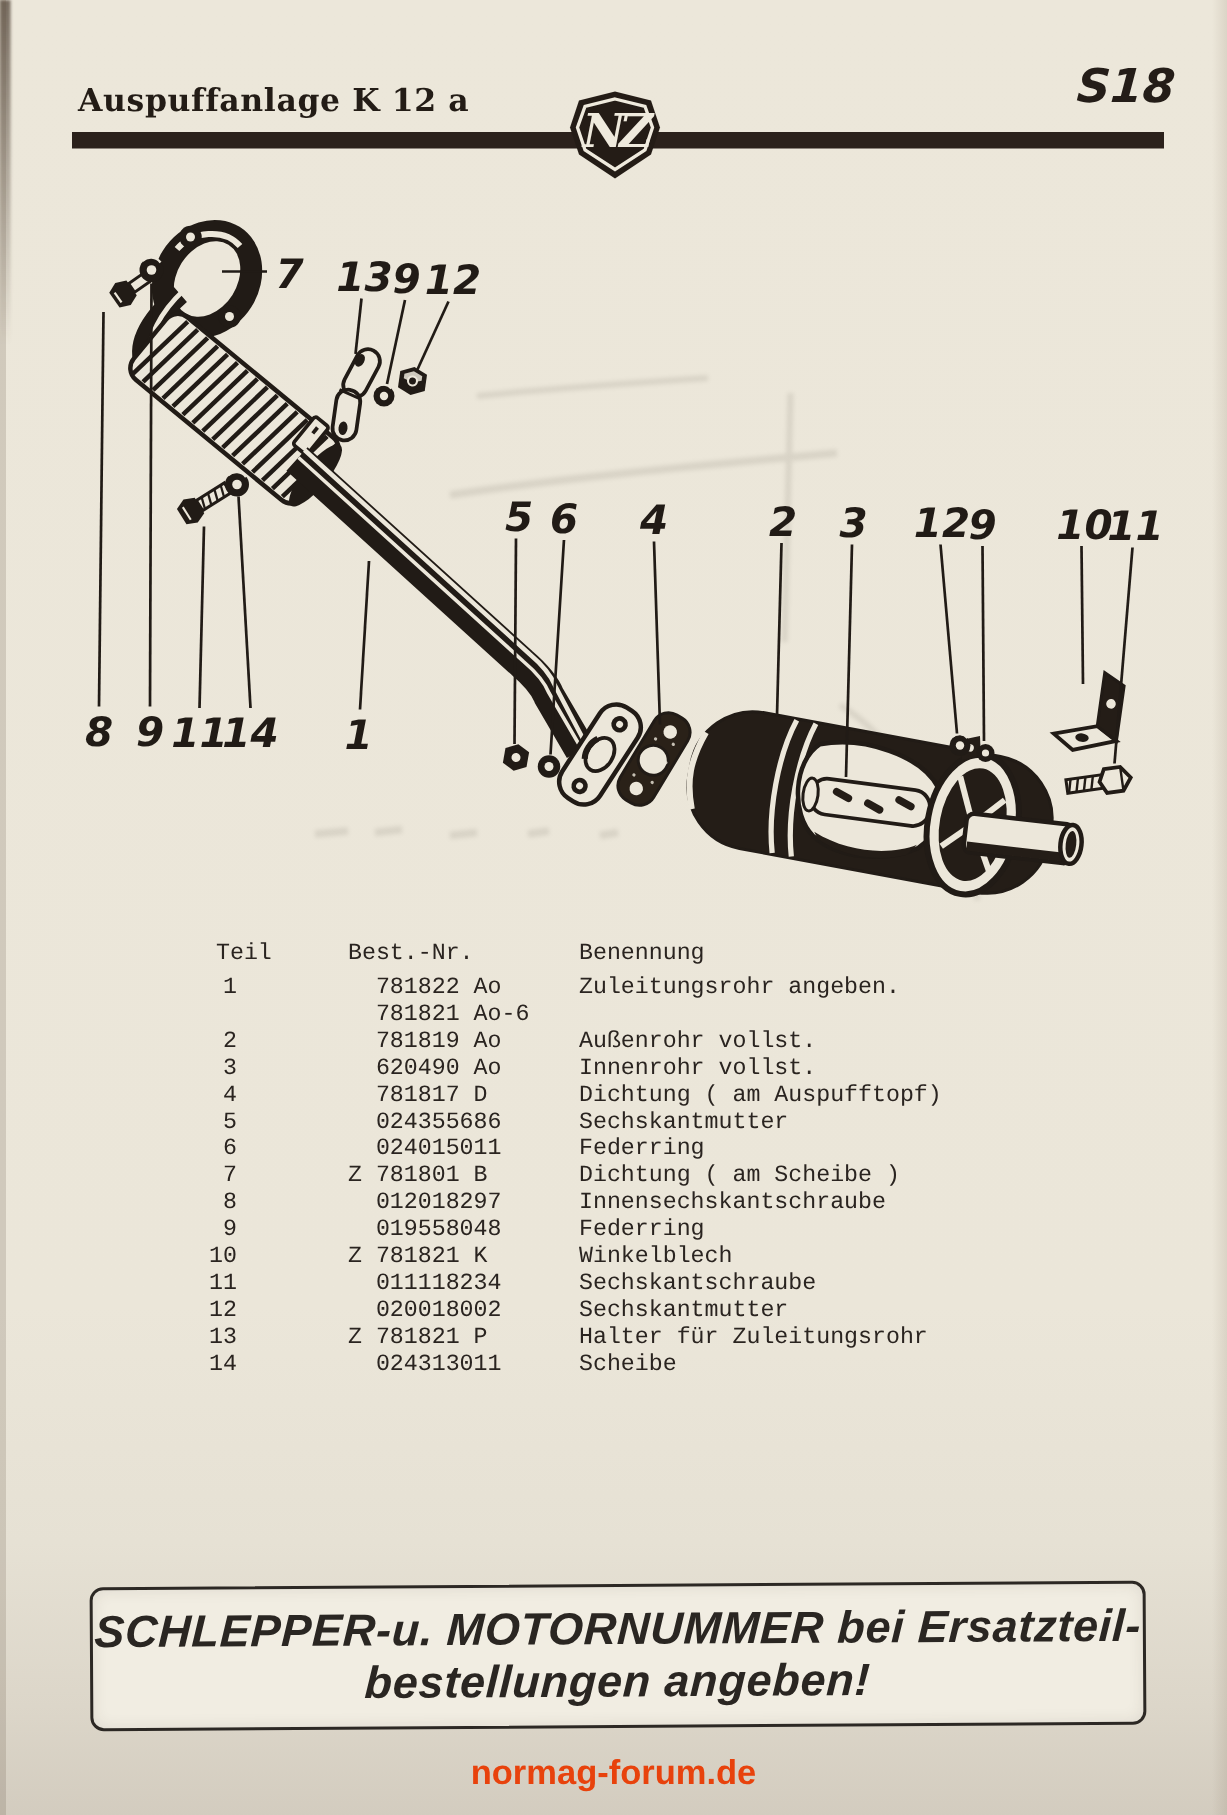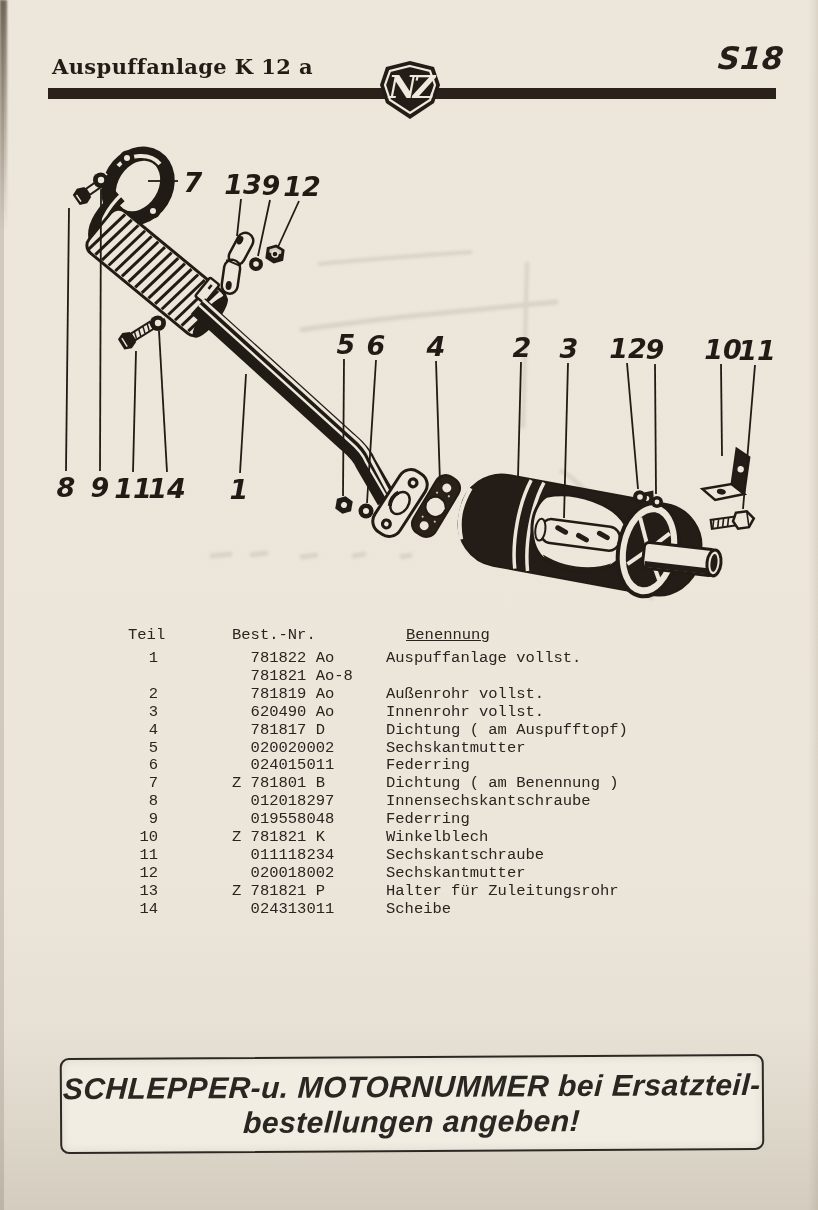--- a/index.html
+++ b/index.html
@@ -32,21 +32,21 @@
   .diagram text.callout{font-family:"DejaVu Sans",sans-serif;font-style:italic;
         font-weight:bold;font-size:27px;fill:#211b16;text-anchor:middle;}
   .diagram line.leader{stroke:#211b16;stroke-width:1.8px;}
 
   
   .ptable{position:absolute;left:0;top:620px;width:818px;
         font-family:"Liberation Mono","DejaVu Sans Mono",monospace;
         font-size:15.5px;color:#2a2420;}
   .phead{position:relative;height:30px;}
   .phead span{position:absolute;top:6px;white-space:pre;}
-  .phead .h0{left:128px;} .phead .h1{left:232px;} .phead .h2{left:406px;text-decoration:underline;}
+  .phead .h0{left:144px;} .phead .h1{left:232px;} .phead .h2{left:386px;}
   .prow{display:flex;padding-left:138px;line-height:17.9px;white-space:pre;}
   .prow .c0{display:inline-block;width:20px;text-align:right;margin-right:74px;}
   .prow .c1{display:inline-block;width:150px;margin-right:4px;}
 
   
   .banner{position:absolute;left:60px;top:1056px;width:700px;height:92px;
         border:2.5px solid #2c2824;border-radius:9px;background:#f1ede2;
         transform:rotate(-.35deg);box-shadow:inset 0 0 10px rgba(60,50,35,.10);
         display:flex;flex-direction:column;align-items:center;justify-content:center;
         gap:1px;}
@@ -325,36 +325,37 @@
       </g>
   </svg>
 
   <div class="ptable">
     <div class="phead">
       <span class="h0">Teil</span>
       <span class="h1">Best.-Nr.</span>
       <span class="h2">Benennung</span>
     </div>
     <div id="parts-table-body">
-        <div class="prow"><span class="c0">1</span><span class="c1">  781822 Ao</span><span class="c2">Auspuffanlage vollst.</span></div>
-        <div class="prow"><span class="c0"></span><span class="c1">  781821 Ao-8</span></div>
+        <div class="prow"><span class="c0">1</span><span class="c1">  781822 Ao</span><span class="c2">Zuleitungsrohr angeben.</span></div>
+        <div class="prow"><span class="c0"></span><span class="c1">  781821 Ao-6</span></div>
         <div class="prow"><span class="c0">2</span><span class="c1">  781819 Ao</span><span class="c2">Außenrohr vollst.</span></div>
         <div class="prow"><span class="c0">3</span><span class="c1">  620490 Ao</span><span class="c2">Innenrohr vollst.</span></div>
         <div class="prow"><span class="c0">4</span><span class="c1">  781817 D</span><span class="c2">Dichtung ( am Auspufftopf)</span></div>
-        <div class="prow"><span class="c0">5</span><span class="c1">  020020002</span><span class="c2">Sechskantmutter</span></div>
+        <div class="prow"><span class="c0">5</span><span class="c1">  024355686</span><span class="c2">Sechskantmutter</span></div>
         <div class="prow"><span class="c0">6</span><span class="c1">  024015011</span><span class="c2">Federring</span></div>
-        <div class="prow"><span class="c0">7</span><span class="c1">Z 781801 B</span><span class="c2">Dichtung ( am Benennung )</span></div>
+        <div class="prow"><span class="c0">7</span><span class="c1">Z 781801 B</span><span class="c2">Dichtung ( am Scheibe )</span></div>
         <div class="prow"><span class="c0">8</span><span class="c1">  012018297</span><span class="c2">Innensechskantschraube</span></div>
         <div class="prow"><span class="c0">9</span><span class="c1">  019558048</span><span class="c2">Federring</span></div>
         <div class="prow"><span class="c0">10</span><span class="c1">Z 781821 K</span><span class="c2">Winkelblech</span></div>
         <div class="prow"><span class="c0">11</span><span class="c1">  011118234</span><span class="c2">Sechskantschraube</span></div>
         <div class="prow"><span class="c0">12</span><span class="c1">  020018002</span><span class="c2">Sechskantmutter</span></div>
         <div class="prow"><span class="c0">13</span><span class="c1">Z 781821 P</span><span class="c2">Halter für Zuleitungsrohr</span></div>
         <div class="prow"><span class="c0">14</span><span class="c1">  024313011</span><span class="c2">Scheibe</span></div>
       </div>
   </div>
 
   <div class="banner">
     <div>SCHLEPPER-u. MOTORNUMMER bei Ersatzteil-</div>
     <div>bestellungen angeben!</div>
   </div>
 
+  <div class="watermark">normag-forum.de</div>
 </div>
 
 </body></html>

